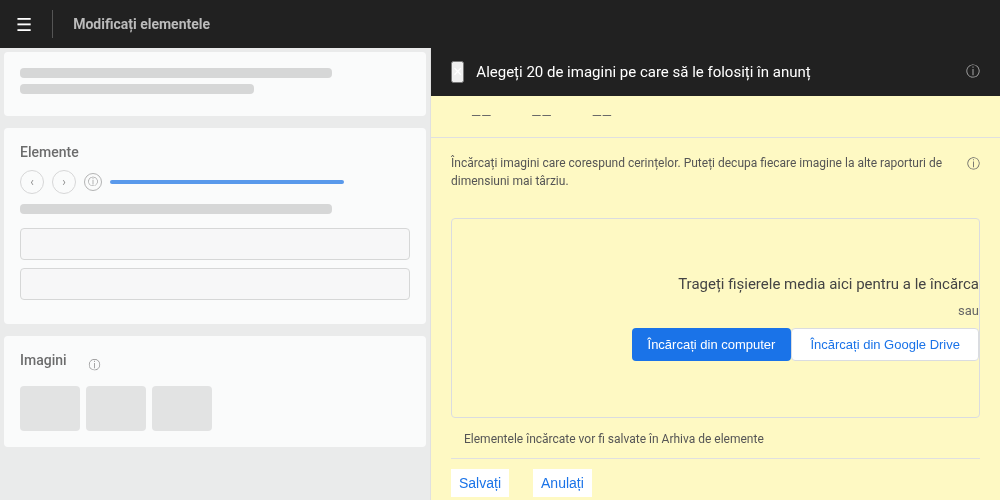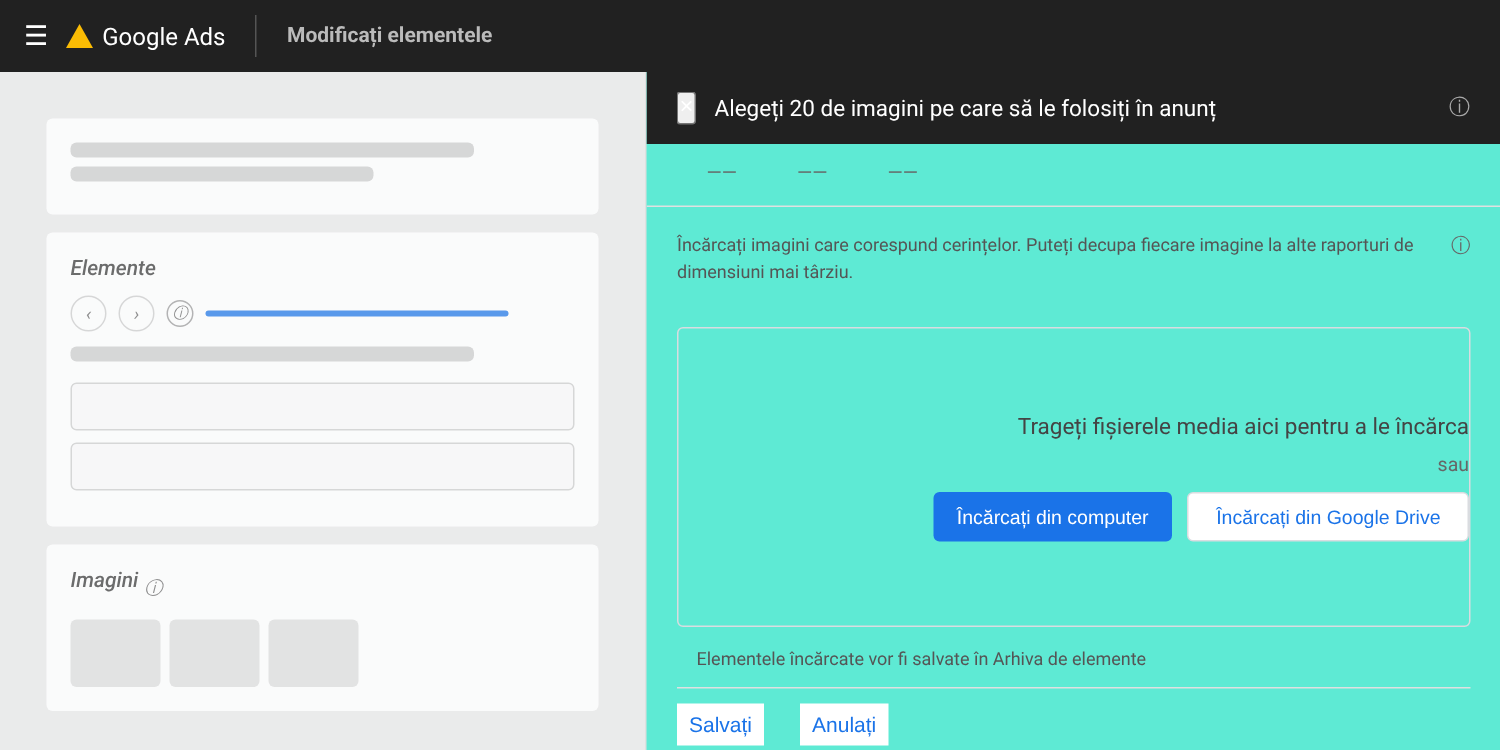--- a/index.html
+++ b/index.html
@@ -27,25 +27,24 @@
     .main-area {
       display: flex;
       flex: 1;
       overflow: hidden;
     }
 
     
     .left-panel {
       width: 430px;
       background: #e8e8e8;
-      padding: 31px;
+      padding: 4px;
       opacity: 0.7;
       flex-shrink: 0;
       overflow: hidden;
-      font-style: italic;
     }
     .lp-placeholder-bar {
       height: 10px;
       background: #ccc;
       border-radius: 4px;
       margin-bottom: 6px;
     }
     .lp-placeholder-bar.short { width: 60%; }
     .lp-placeholder-bar.medium { width: 80%; }
     .lp-card {
@@ -102,21 +101,21 @@
     }
     .lp-image-thumb {
       width: 60px; height: 45px;
       background: #ddd;
       border-radius: 4px;
     }
 
     
     .right-panel {
       flex: 1;
-      background: #5eead4;
+      background: #fef9c3;
       display: flex;
       flex-direction: column;
       border-left: 1px solid #e0e0e0;
       overflow: hidden;
     }
 
     
     .dialog-header {
       background: #212121;
       padding: 0 20px;
@@ -207,21 +206,20 @@
     .drop-zone-text {
       font-size: 15px;
       color: #444;
     }
     .drop-zone-or {
       font-size: 13px;
       color: #666;
     }
     .drop-zone-buttons {
       display: flex;
-      gap: 10px;
     }
     .btn-primary {
       background: #1a73e8;
       color: #fff;
       border: none;
       padding: 8px 16px;
       border-radius: 4px;
       font-size: 13px;
       cursor: pointer;
       font-weight: 500;
@@ -268,24 +266,20 @@
       font-weight: 400;
       cursor: pointer;
       padding: 6px 8px;
     }
   </style>
 </head>
 <body>
 
 <div class="top-nav">
   <span class="nav-menu-icon">☰</span>
-  <div class="nav-logo">
-    <div class="nav-logo-triangle"></div>
-    <span class="nav-title">Google Ads</span>
-  </div>
   <div class="nav-divider"></div>
   <span class="nav-subtitle">Modificați elementele</span>
 </div>
 
 <div class="main-area">
 
   <div class="left-panel">
     <div class="lp-card">
       <div class="lp-placeholder-bar medium"></div>
       <div class="lp-placeholder-bar short"></div>
@@ -297,21 +291,21 @@
         <div class="lp-nav-arrow">›</div>
         <div class="lp-info-icon">ⓘ</div>
         <div class="lp-blue-bar"></div>
       </div>
       <div class="lp-placeholder-bar medium"></div>
       <div style="height:8px"></div>
       <div class="lp-input-mock"></div>
       <div class="lp-input-mock"></div>
     </div>
     <div class="lp-card lp-section2">
-      <div style="display:flex;align-items:center;gap:4px;">
+      <div style="display:flex;align-items:center;gap:22px;">
         <span class="lp-section-title">Imagini</span>
         <span style="color:#666;font-size:12px;">ⓘ</span>
       </div>
       <div class="lp-images-row">
         <div class="lp-image-thumb"></div>
         <div class="lp-image-thumb"></div>
         <div class="lp-image-thumb"></div>
       </div>
     </div>
   </div>

